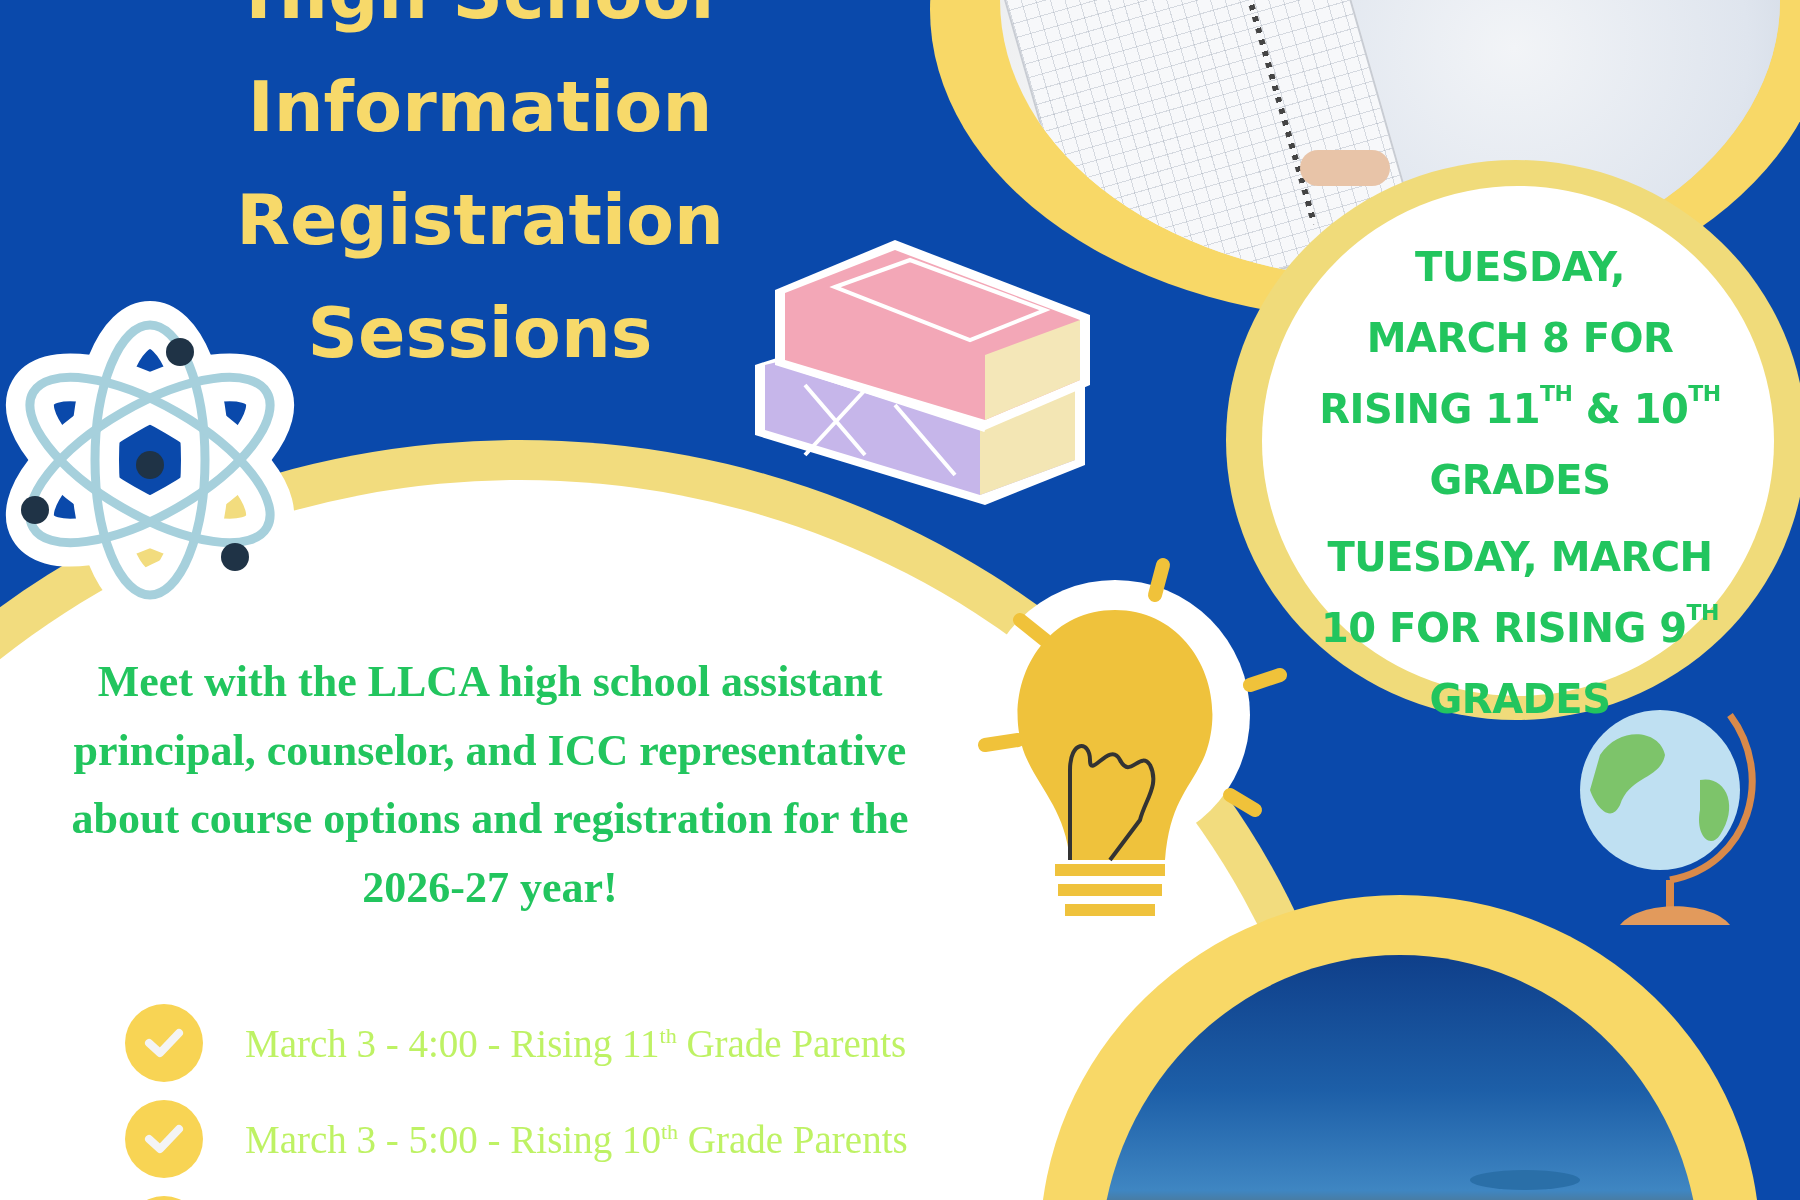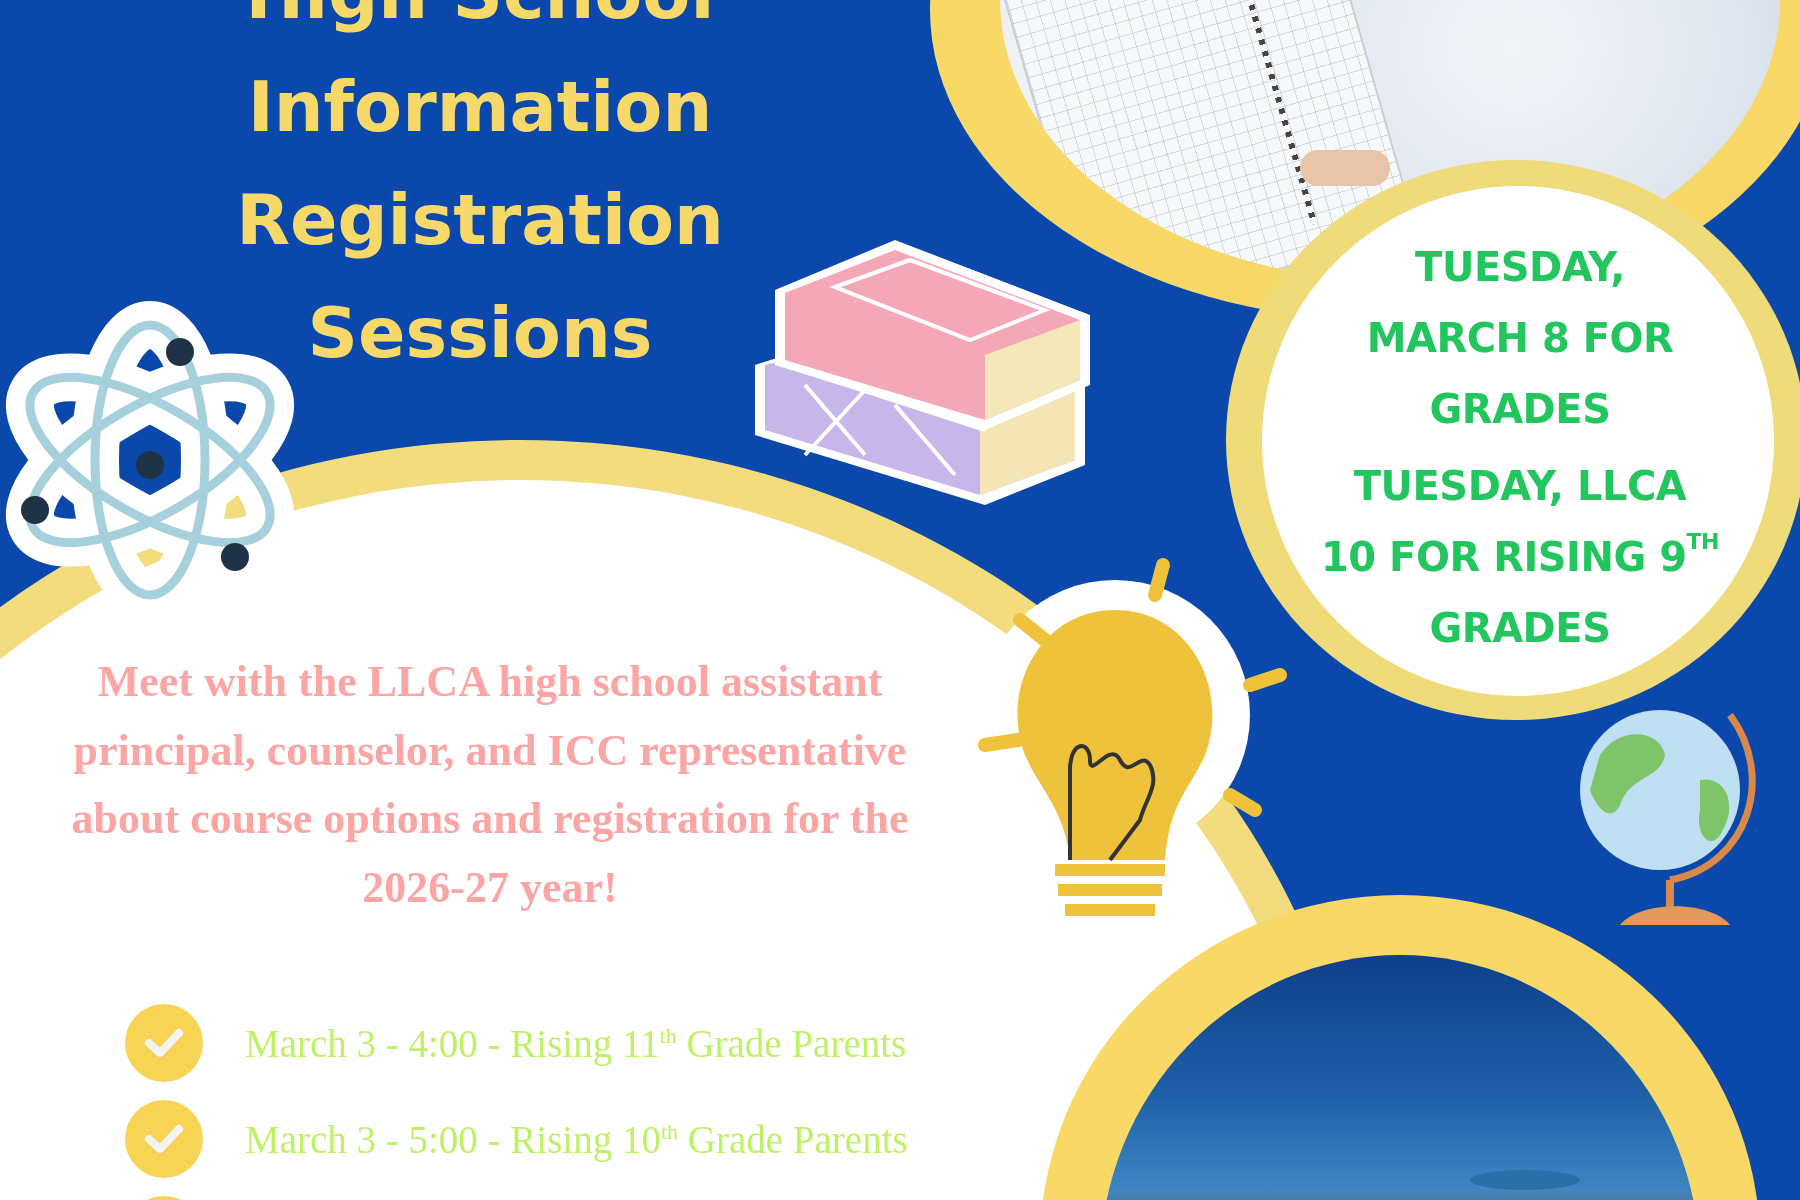--- a/index.html
+++ b/index.html
@@ -75,21 +75,21 @@
     left: -330px; top: 440px; width: 1700px; height: 1600px;
     border-radius: 50%; background: #f2dc7e;
   }
   .panel {
     left: -300px; top: 480px; width: 1640px; height: 1580px;
     border-radius: 50%; background: #ffffff;
   }
   .body-text {
     left: 60px; top: 648px; width: 860px; text-align: center;
     font-family: "Liberation Serif", serif; font-weight: bold;
-    font-size: 44px; line-height: 68.5px; color: #fca5a5;
+    font-size: 44px; line-height: 68.5px; color: #22c55e;
   }
   .check-list { left: 125px; top: 995px; }
   .check-item { display: flex; align-items: center; height: 96px; }
   .check-badge {
     width: 78px; height: 78px; border-radius: 50%; background: #f8d454;
     display: flex; align-items: center; justify-content: center; margin-right: 42px;
   }
   .check-label {
     font-family: "Liberation Serif", serif; font-size: 39px; color: #bef264; white-space: nowrap;
   }
@@ -142,24 +142,25 @@
     </g>
   </svg>
 </div>
 
 <div class="abs date-ring"></div>
 <div class="abs date-circle"></div>
 <div class="abs date-text">
   <div class="block">
     <div>TUESDAY,</div>
     <div>MARCH 8 FOR</div>
+    <div><span>RISING 11</span><sup>TH</sup><span> &amp; 10</span><sup>TH</sup></div>
     <div>GRADES</div>
   </div>
   <div class="block">
-    <div>TUESDAY, LLCA</div>
+    <div>TUESDAY, MARCH</div>
     <div><span>10 FOR RISING 9</span><sup>TH</sup></div>
     <div>GRADES</div>
   </div>
 </div>
 
 <div class="abs panel-ring"></div>
 <div class="abs panel"></div>
 
 <div class="abs" style="left:0px; top:295px;">
   <svg width="310" height="320" viewBox="0 0 310 320">

